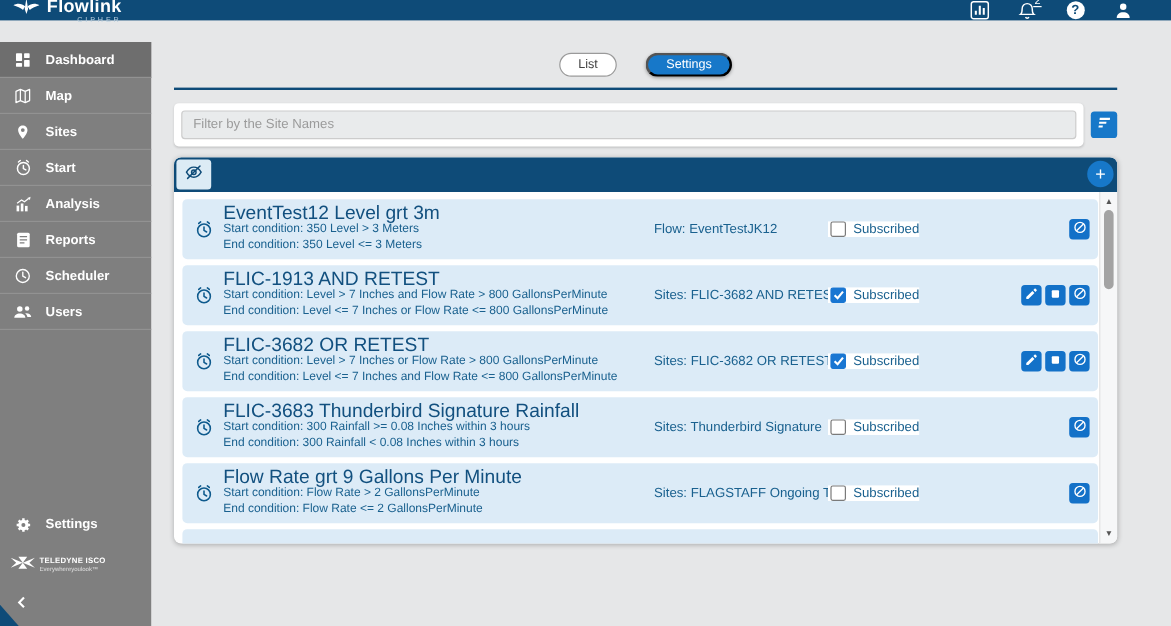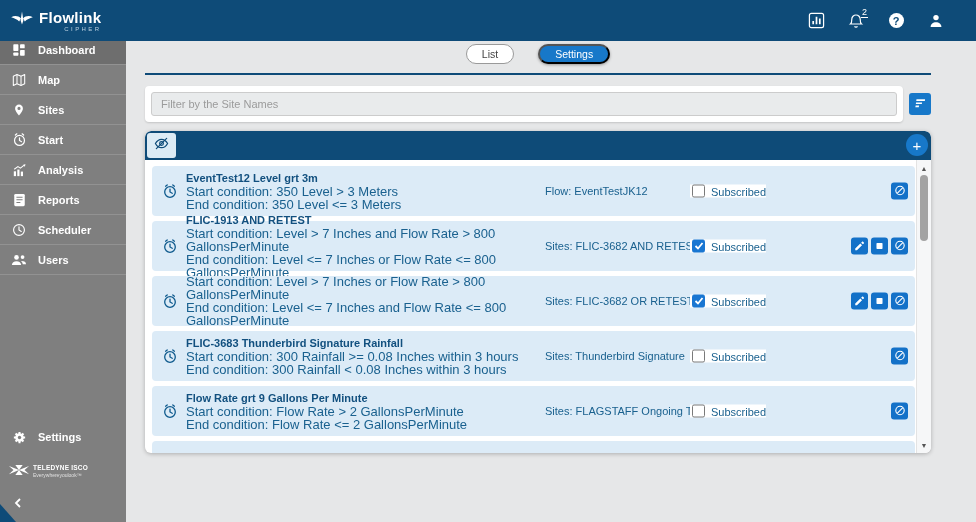--- a/index.html
+++ b/index.html
@@ -1,19 +1,19 @@
 <!DOCTYPE html>
 <html><head>
 <meta charset="utf-8">
 <style>
   *{box-sizing:border-box;margin:0;padding:0}
   html,body{width:976px;height:522px;overflow:hidden;font-family:"Liberation Sans",sans-serif;background:#e6e7e8}
 
   
-  .header{position:absolute;top:0;left:0;width:976px;height:41px;background:#0e4b78;display:flex;align-items:center;justify-content:space-between;padding:0 28px 0 10px;z-index:20}
+  .header{position:absolute;top:0;left:0;width:976px;height:17px;background:#0e4b78;display:flex;align-items:center;justify-content:space-between;padding:0 28px 0 10px;z-index:20}
   .brand{display:flex;align-items:center;gap:5px}
   .brand-text{display:flex;flex-direction:column;align-items:flex-end;line-height:1}
   .brand-name{color:#fff;font-weight:bold;font-size:15px;letter-spacing:.3px}
   .brand-sub{color:#b9cfdf;font-size:6px;letter-spacing:2.4px;margin-top:1px}
   .hdr-icons{display:flex;align-items:center;gap:16px}
   .hdr-ic{width:24px;height:24px;display:flex;align-items:center;justify-content:center;position:relative;cursor:pointer}
   .badge{position:absolute;top:-1px;right:0;color:#fff;font-size:9px;border-bottom:1px solid #fff;padding:0 1px;line-height:1}
   .help-circle{width:15px;height:15px;border-radius:50%;background:#fff;color:#0e4b78;font-weight:bold;font-size:11px;display:flex;align-items:center;justify-content:center}
 
   
@@ -45,22 +45,22 @@
 
   
   .list-panel{margin-top:9px;height:322px;background:#fff;border-radius:6px;position:relative;overflow:hidden;box-shadow:0 1px 4px rgba(0,0,0,.25)}
   .panel-bar{height:29px;background:#0e4b78;border-radius:6px 6px 0 0;position:relative}
   .eye-btn{position:absolute;left:2px;top:2px;width:29px;height:25px;background:#dcebf5;border-radius:3px;display:flex;align-items:center;justify-content:center;color:#0e4b78;cursor:pointer}
   .add-btn{position:absolute;right:3px;top:3px;width:22px;height:22px;border-radius:50%;background:#1778c9;color:#fff;font-size:15px;line-height:1;display:flex;align-items:center;justify-content:center;cursor:pointer}
   .cards{position:absolute;top:29px;left:0;right:16px;bottom:0;padding:6px 0 0 7px}
   .card{position:relative;height:50px;background:#dcebf7;border-radius:4px;margin-bottom:5px}
   .clock{position:absolute;left:10px;top:50%;transform:translateY(-50%);color:#0e5a8d;display:flex}
   .card-text{position:absolute;left:34px;top:50%;transform:translateY(-50%);width:355px}
-  .card-title{font-size:11px;font-weight:bold;color:#12507f;line-height:13px}
-  .card-line{font-size:13px;color:#1a618f;line-height:13px}
+  .card-title{font-size:16px;font-weight:normal;color:#12507f;line-height:13px}
+  .card-line{font-size:10px;color:#1a618f;line-height:13px}
   .card-sites{position:absolute;left:393px;top:50%;transform:translateY(-50%);font-size:11px;color:#1a618f;white-space:nowrap}
   .card-sub{position:absolute;left:538px;top:50%;transform:translateY(-50%);display:flex;align-items:center;background:#ffffff;padding-left:2px}
   .cb{width:13px;height:13px;border:1px solid #7a7a7a;border-radius:2px;background:#fff;display:flex;align-items:center;justify-content:center;cursor:pointer}
   .cb.checked{background:#1976d2;border-color:#1976d2}
   .cb-label{font-size:11px;color:#1a618f;margin-left:6px}
   .card-actions{position:absolute;right:7px;top:50%;transform:translateY(-50%);display:flex;gap:3px}
   .act-btn{width:17px;height:17px;border-radius:3px;background:#1371c8;display:flex;align-items:center;justify-content:center;cursor:pointer}
 
   
   .vscroll{position:absolute;top:29px;right:0;bottom:0;width:15px;background:#f6f7f8;border-left:1px solid #e3e3e3}
@@ -335,20 +335,21 @@
         </div>
         <div class="card">
           <span class="clock">
             <svg width="16" height="16" viewBox="0 0 16 16" fill="none" stroke="currentColor" stroke-width="1.3">
               <circle cx="8" cy="9" r="5.3"></circle>
               <path d="M8 6.2V9l2.2 1.3" stroke-linecap="round"></path>
               <path d="M3.6 3.2L5.2 1.9M12.4 3.2l-1.6-1.3" stroke-linecap="round"></path>
             </svg>
           </span>
           <div class="card-text">
+            <div class="card-title">FLIC-3682 OR RETEST</div>
             <div class="card-line">Start condition: Level &gt; 7 Inches or Flow Rate &gt; 800 GallonsPerMinute</div>
             <div class="card-line">End condition: Level &lt;= 7 Inches and Flow Rate &lt;= 800 GallonsPerMinute</div>
           </div>
           <div class="card-sites">Sites: FLIC-3682 OR RETEST</div>
           <div class="card-sub">
             <span class="cb checked">
               <svg width="10" height="9" viewBox="0 0 10 9" fill="none" stroke="#fff" stroke-width="1.8">
                 <path d="M1.5 4.5L4 7l4.5-5.5"></path>
               </svg>
             </span>

